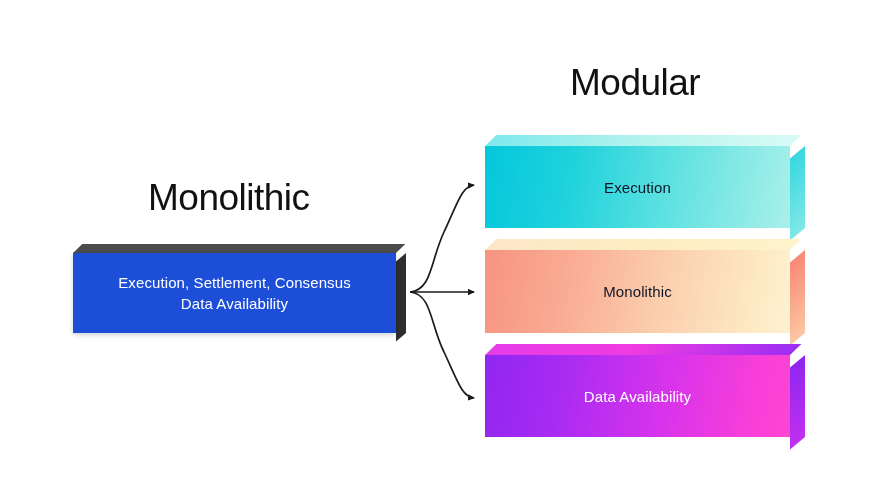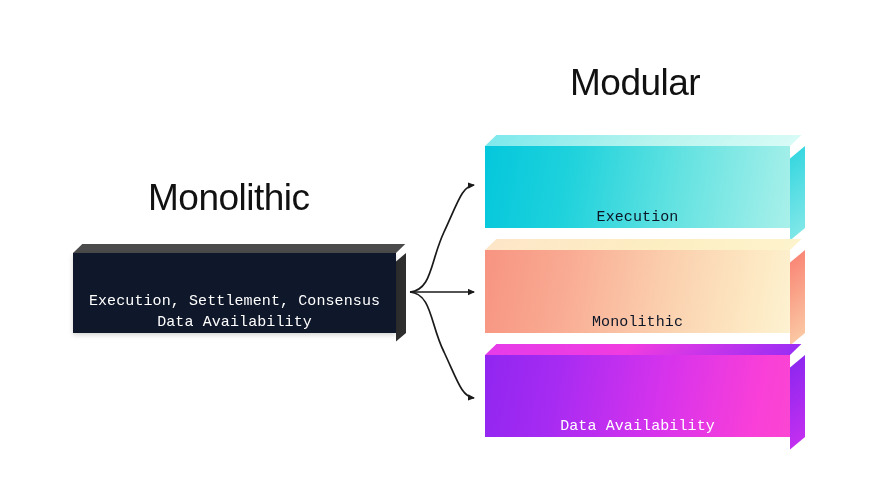--- a/index.html
+++ b/index.html
@@ -61,24 +61,23 @@
     transform: skewY(-40deg);
     transform-origin: top right;
   }
   .box3d .face-front {
     position: absolute;
     left: 0;
     top: 0;
     width: 100%;
     height: 100%;
     display: flex;
-    align-items: flex-end;
+    align-items: center;
     justify-content: center;
     text-align: center;
-    font-family: Liberation Mono, monospace;
   }
   .box-label {
     font-size: 15px;
     line-height: 21px;
     font-weight: 400;
     letter-spacing: 0.1px;
     pointer-events: none;
   }
 
   
@@ -92,21 +91,21 @@
     top: -9px;
     height: 9px;
     background: #4b4b4b;
   }
   #box-monolithic .face-side {
     right: -10px;
     width: 10px;
     background: #2e2e2e;
   }
   #box-monolithic .face-front {
-    background: #0f172a;
+    background: #1d4ed8;
     box-shadow: 0 2px 5px rgba(0,0,0,0.18);
   }
   #box-monolithic .box-label {
     color: #ffffff;
   }
 
   
   .mod-box {
     left: 485px;
     width: 305px;

